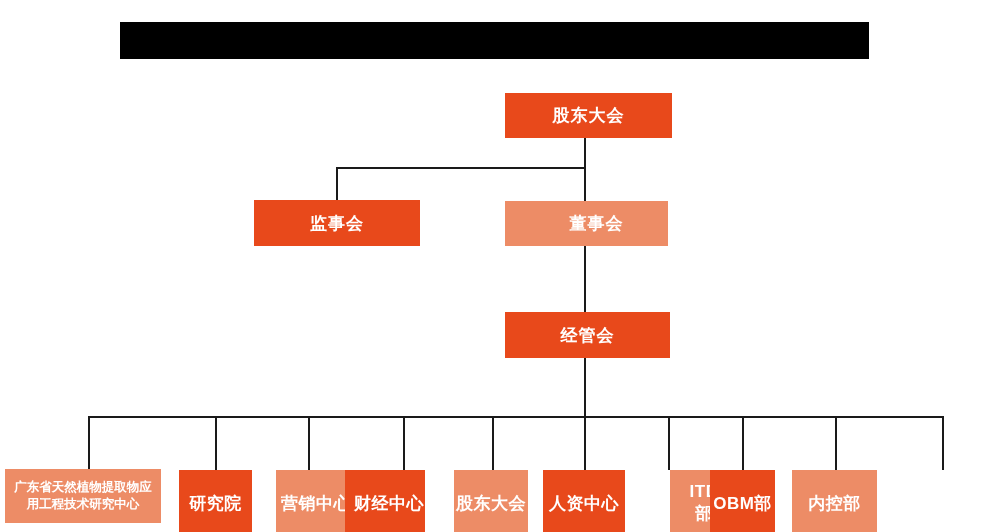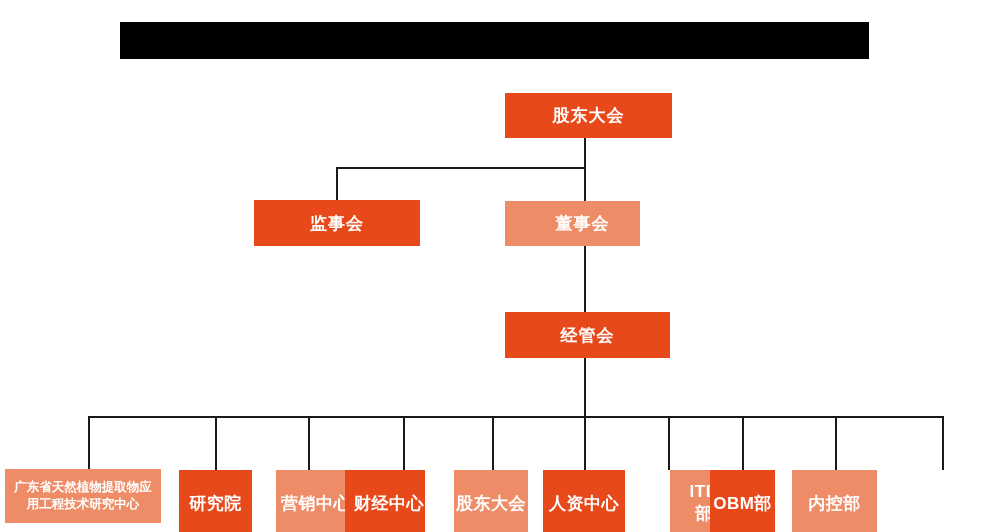--- a/index.html
+++ b/index.html
@@ -34,21 +34,21 @@
     font-weight: bold;
     font-size: 17px;
     letter-spacing: 1px;
     box-sizing: border-box;
   }
   .node.primary   { background: var(--primary, #E8491B); }
   .node.secondary { background: var(--secondary, #ED8C66); }
 
   #n-shareholders { left: 505px; top:  93px; width: 167px; height: 45px; }
   #n-supervisory  { left: 254px; top: 200px; width: 166px; height: 46px; }
-  #n-board        { left: 505px; top: 201px; width: 135px; height: 45px; padding-left: 20px; }
+  #n-board        { left: 505px; top: 201px; width: 163px; height: 45px; padding-left: 20px; }
   #n-management   { left: 505px; top: 312px; width: 165px; height: 46px; }
 
   .dept { top: 470px; height: 67px; font-size: 17px; letter-spacing: 0.5px; }
   #d0 { left:   5px; top: 469px; width: 156px; height: 54px;
         font-size: 12.5px; line-height: 1.4; letter-spacing: 0; padding: 12px 5px; }
   #d1 { left: 179px; width: 73px; }
   #d2 { left: 268px; width: 80px; margin-left: 8px; }
   #d3 { left: 345px; width: 80px; padding-left: 8px; }
   #d4 { left: 454px; width: 74px; }
   #d5 { left: 543px; width: 82px; }

